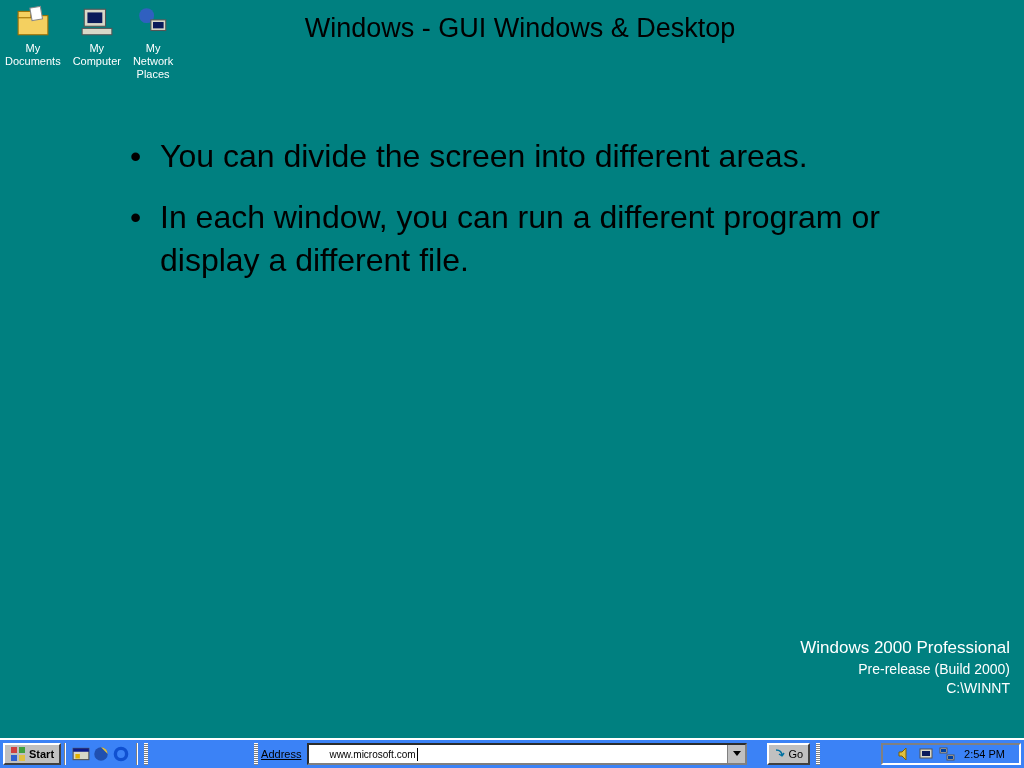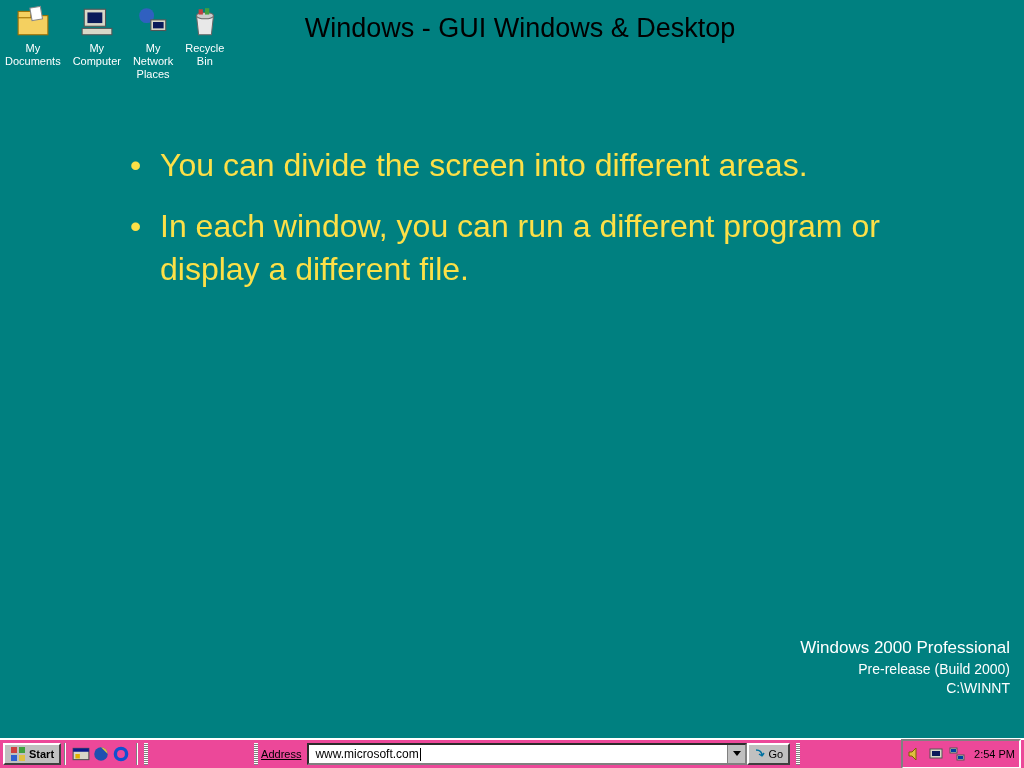--- a/index.html
+++ b/index.html
@@ -18,33 +18,33 @@
   display: flex; flex-direction: column; align-items: center;
   color: white; font-size: 11px; text-align: center;
   cursor: pointer; line-height: 1.2;
 }
 .desktop-icon .ic { width: 34px; height: 34px; margin-bottom: 3px; }
 .slide-title {
   position: absolute; top: 12px; left: 170px; width: 700px;
   color: #000; font-size: 27px; text-align: center; line-height: 1.25;
 }
 .bullets {
-  position: absolute; top: 144px; left: 120px; width: 760px;
-  color: #fde047; font-size: 32px; line-height: 1.35;
+  position: absolute; top: 135px; left: 120px; width: 760px;
+  color: #000000; font-size: 32px; line-height: 1.35;
 }
 .bullets li { margin-bottom: 18px; list-style: none; position: relative; padding-left: 40px; }
 .bullets li::before { content: "•"; position: absolute; left: 10px; top: 0; }
 .stamp {
   position: absolute; right: 14px; bottom: 40px;
   color: #fff; font-size: 14px; text-align: right; line-height: 1.35;
 }
 .stamp .b { font-weight: normal; font-size: 17px; }
 .taskbar {
   position: absolute; bottom: 0; left: 0; width: 100%; height: 30px;
-  background: #ec4899; border-top: 2px solid #fff;
+  background: #3b82f6; border-top: 2px solid #fff;
   display: flex; align-items: center; font-size: 11px;
 }
 .btn3d {
   background: #c0c0c0;
   border: 2px solid; border-color: #fff #404040 #404040 #fff;
   height: 22px; display: flex; align-items: center; padding: 0 5px;
 }
 .start-btn { margin-left: 3px; font-weight: bold; gap: 3px; }
 .divider {
   width: 2px; height: 22px; margin: 0 3px;
@@ -53,32 +53,32 @@
 .ql { display: flex; gap: 2px; padding: 0 3px; }
 .ql .qi { width: 18px; height: 18px; cursor: pointer; }
 .grip {
   width: 4px; height: 22px; margin: 0 3px;
   background: repeating-linear-gradient(0deg, #808080 0 1px, #fff 1px 2px);
 }
 .addr-label { margin: 0 6px 0 0; color: #000; text-decoration: underline; }
 .addr-box {
   flex: 0 0 440px; height: 22px; background: #fff;
   border: 2px inset #808080; display: flex; align-items: center;
-  padding: 0 6px; font-size: 12px; position: relative;
+  padding: 0 20px; font-size: 10px; position: relative;
 }
 .addr-drop {
   position: absolute; right: 0; top: 0; width: 18px; height: 100%;
   background: #c0c0c0; border-left: 1px solid #808080;
   display: flex; align-items: center; justify-content: center;
 }
-.go-btn { margin-left: 0; gap: 2px; }
+.go-btn { margin-left: 20px; gap: 2px; }
 .tray {
-  margin-left: auto; margin-right: 3px; height: 30px;
+  margin-left: auto; margin-right: 3px; height: 22px;
   border: 2px solid; border-color: #808080 #fff #fff #808080;
-  display: flex; align-items: center; padding: 0 4px; gap: 5px;
+  display: flex; align-items: center; padding: 0 14px; gap: 5px;
 }
 .tray .ti { width: 16px; height: 16px; }
 .clock { font-size: 11px; margin-left: 4px; }
 </style>
 </head>
 <body>
 
 <div class="desktop">
   <div class="icons-col">
     <div class="desktop-icon">
@@ -97,29 +97,20 @@
         </svg>
       <span>My Computer</span>
     </div>
     <div class="desktop-icon">
       <svg class="ic" viewBox="0 0 32 32">
           <circle cx="10" cy="10" r="7" fill="#3060c0"></circle>
           <rect x="14" y="14" width="14" height="10" fill="#d8d8c8" stroke="#555"></rect>
           <rect x="16" y="16" width="10" height="6" fill="#0a1a5a"></rect>
         </svg>
       <span>My Network Places</span>
-    </div>
-    <div class="desktop-icon">
-      <svg class="ic" viewBox="0 0 32 32">
-          <path d="M8 10 L24 10 L22 28 L10 28 Z" fill="#e8e8e8" stroke="#666"></path>
-          <ellipse cx="16" cy="10" rx="8" ry="3" fill="#ccc" stroke="#666"></ellipse>
-          <rect x="10" y="4" width="4" height="5" fill="#c04040"></rect>
-          <rect x="16" y="3" width="4" height="6" fill="#40a040"></rect>
-        </svg>
-      <span>Recycle Bin</span>
     </div>
   </div>
 
   <div class="slide-title">Windows - GUI Windows &amp; Desktop</div>
 
   <ul class="bullets">
     <li>You can divide the screen into different areas.</li>
     <li>In each window, you can run a different program or display a different file.</li>
   </ul>
 

